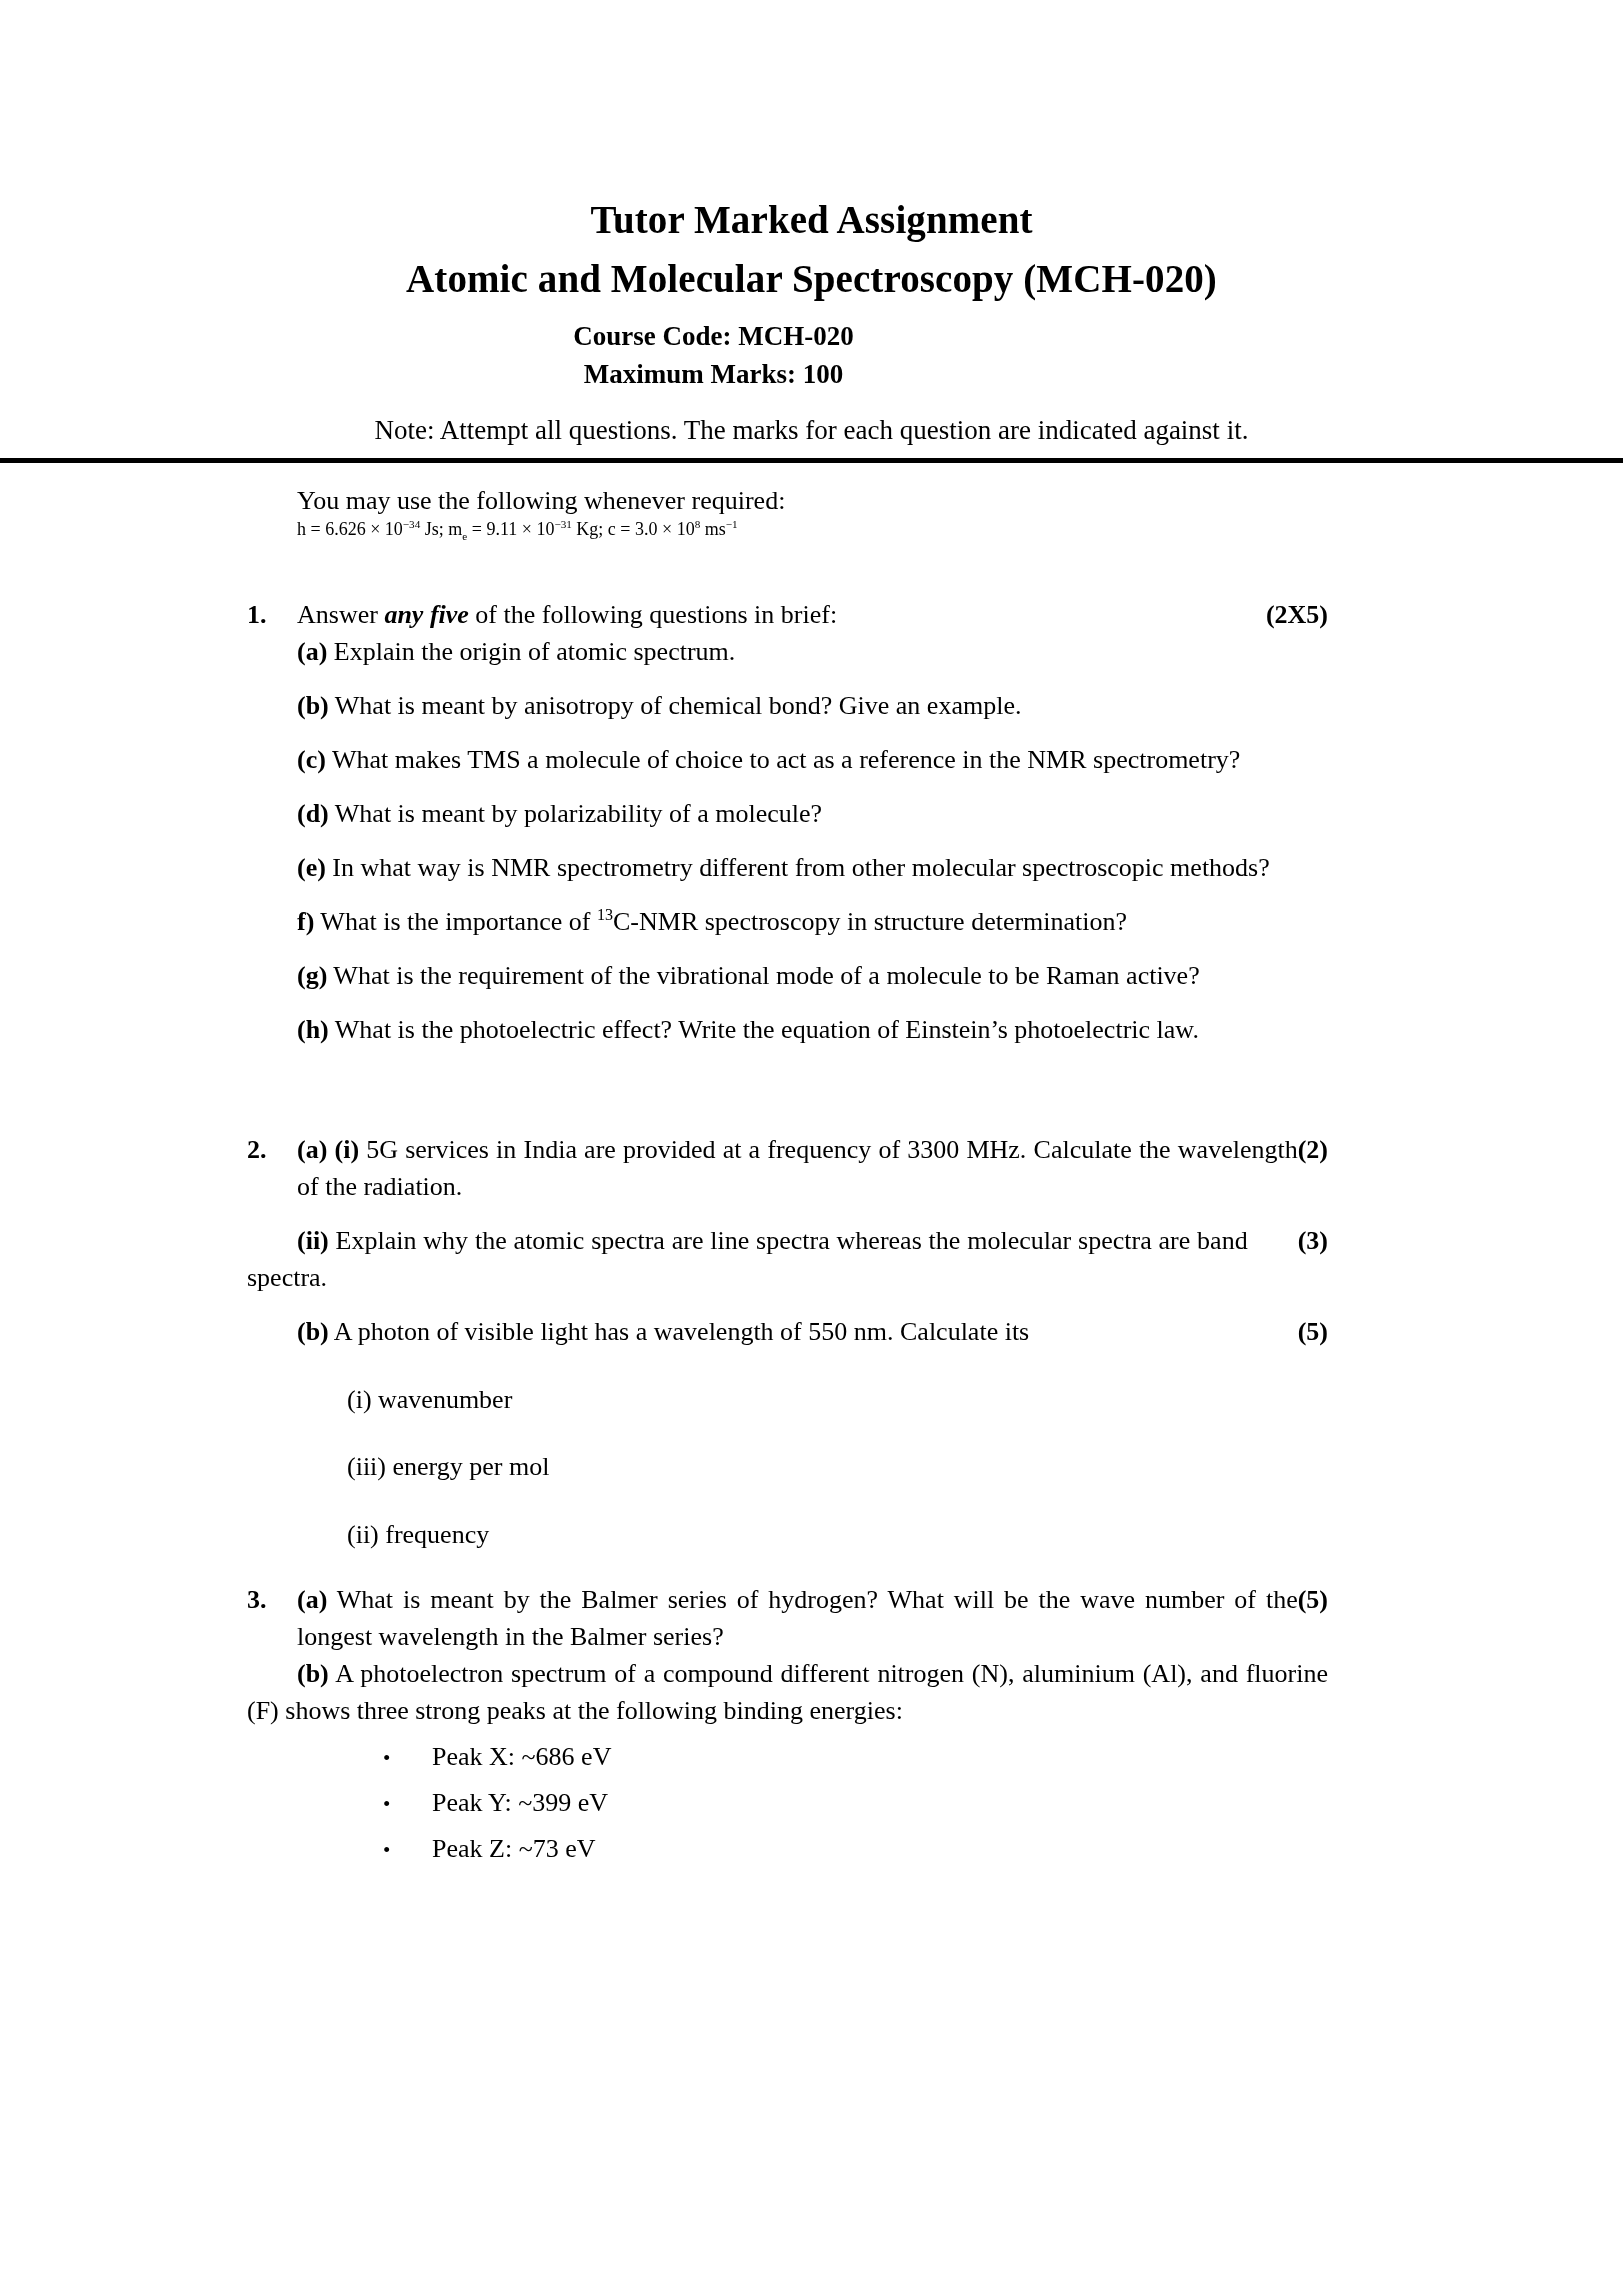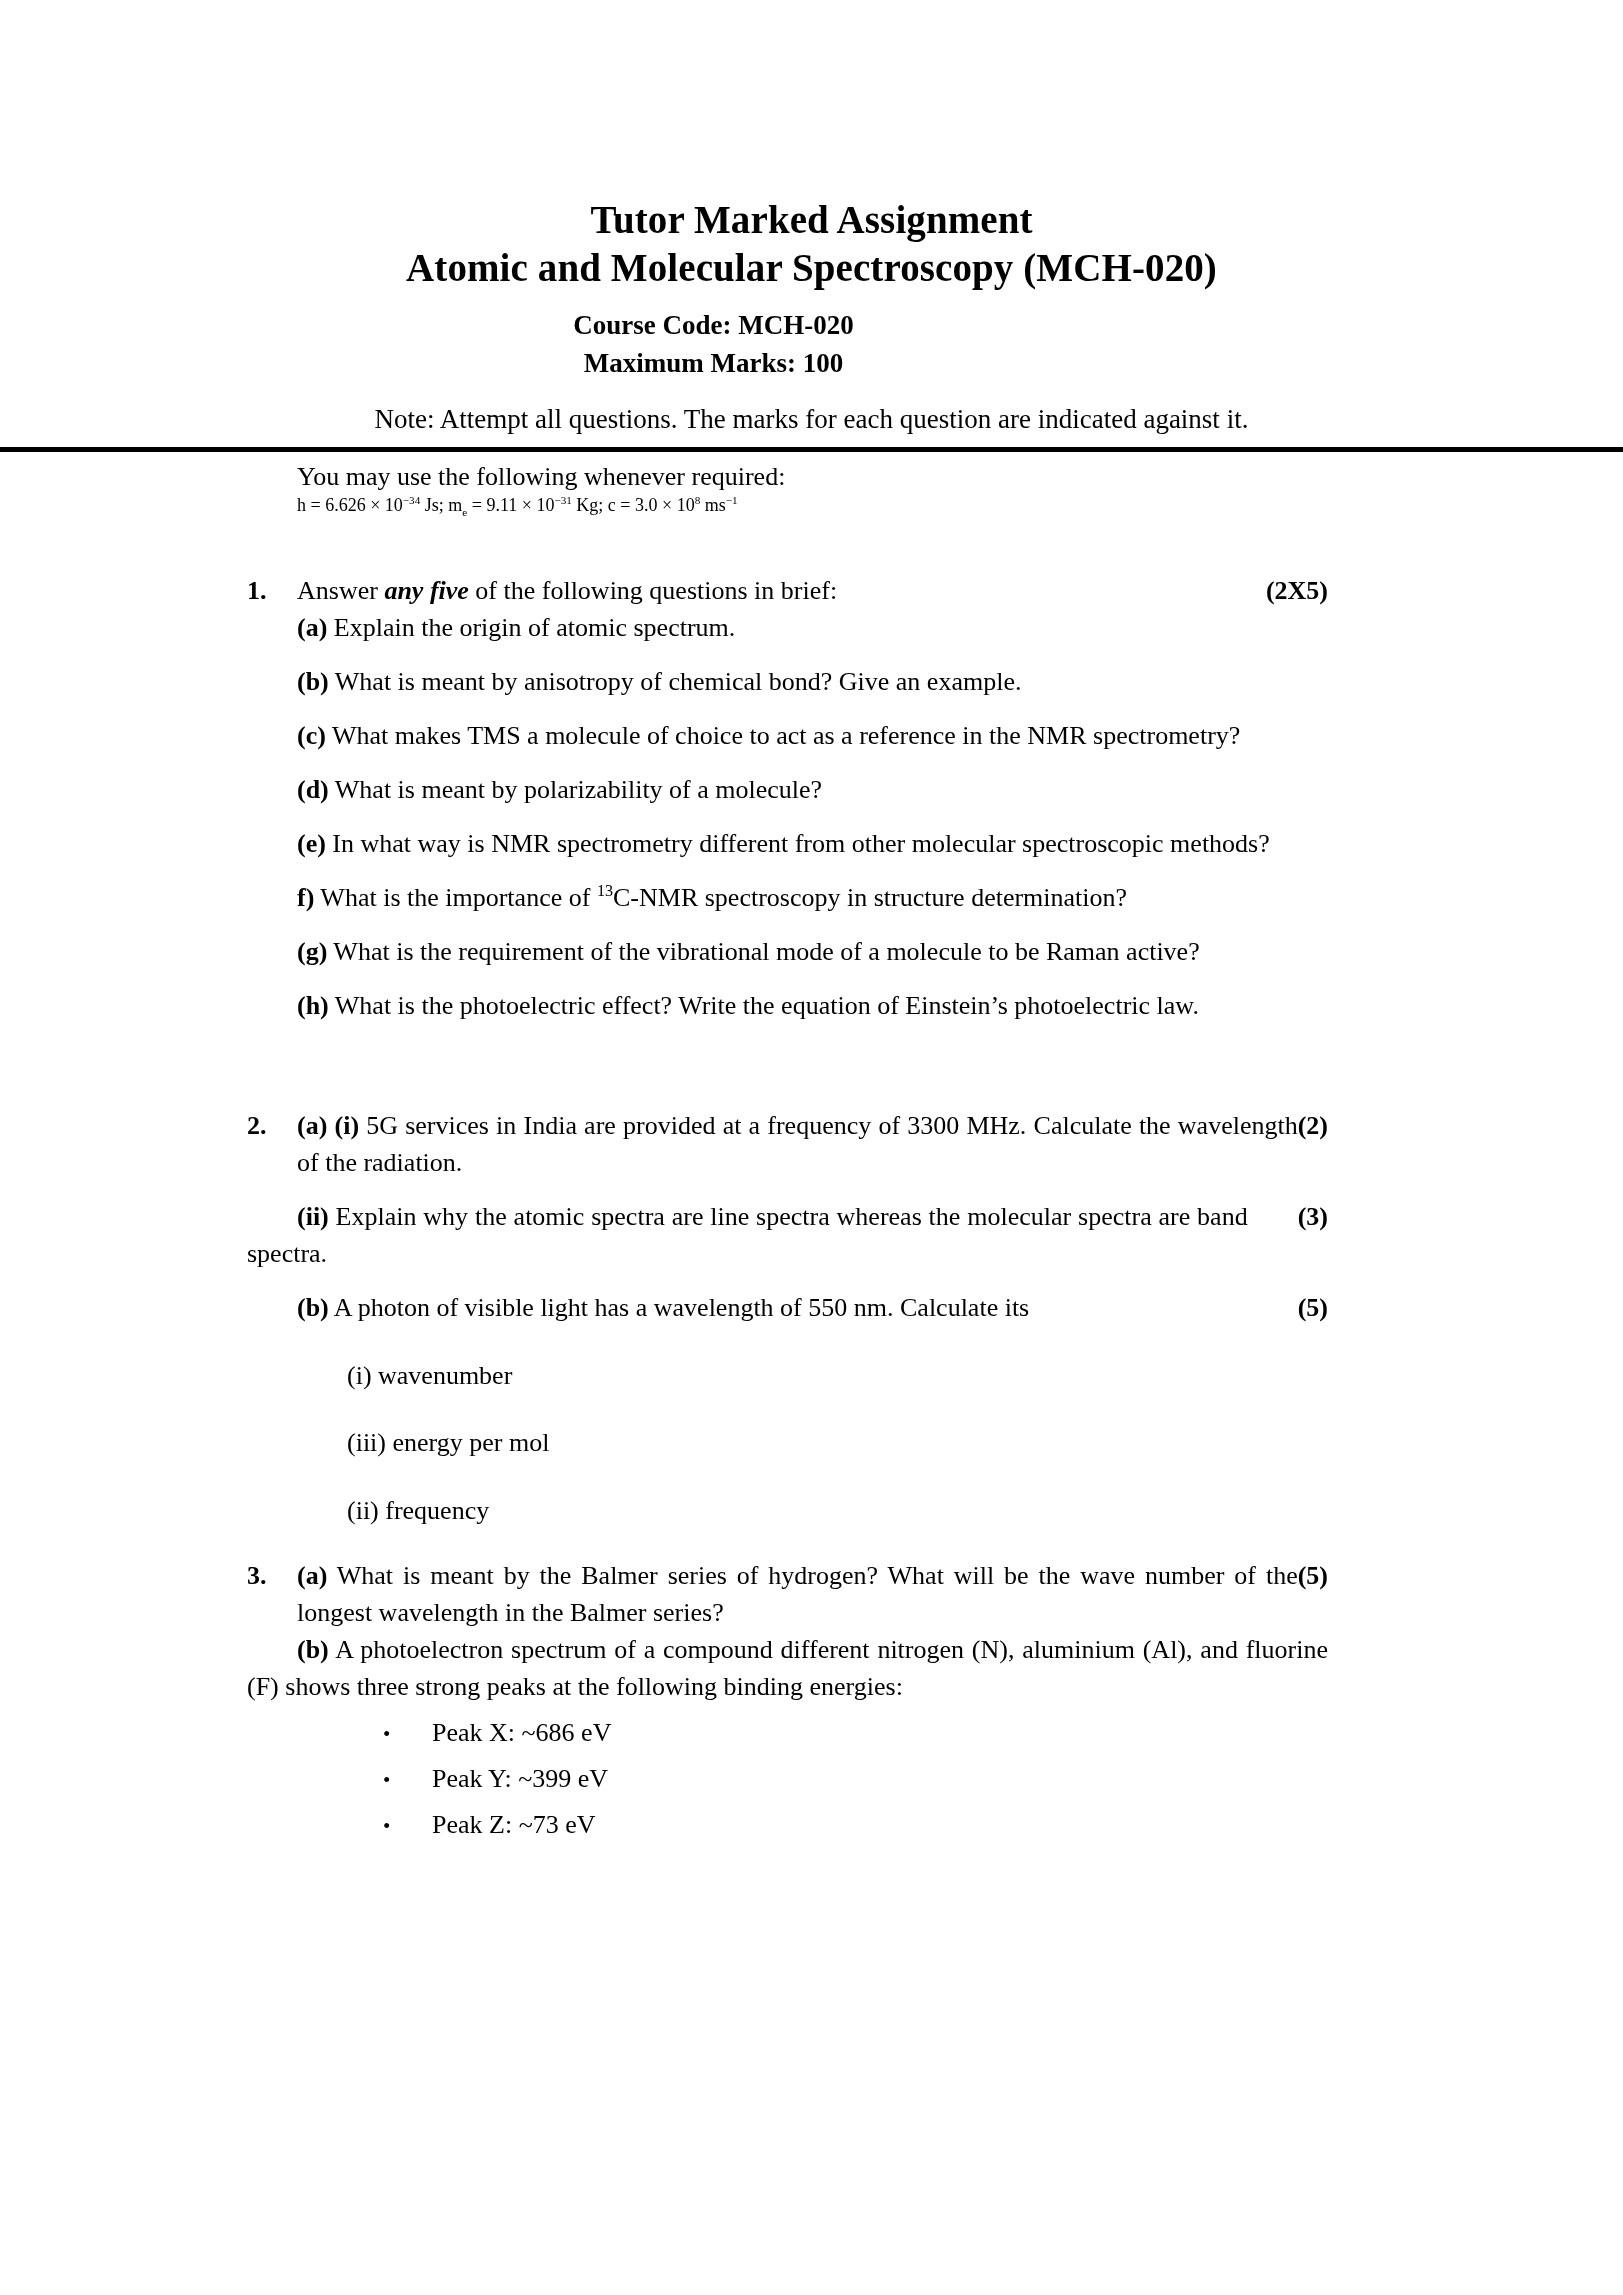--- a/index.html
+++ b/index.html
@@ -31,21 +31,21 @@
   .doc-title {
     font-size: 39px;
     font-weight: bold;
     line-height: 1.22;
     letter-spacing: 0.1px;
   }
   .doc-subtitle {
     font-size: 39px;
     font-weight: bold;
     line-height: 1.22;
-    margin-top: 0;
+    margin-top: 11px;
     letter-spacing: 0.1px;
   }
 
   .meta-block {
     margin-top: 14.4px;
     padding-right: 196px;
     text-align: center;
     font-size: 27px;
     font-weight: bold;
     line-height: 1.42;
@@ -65,21 +65,21 @@
     width: 1623px;
     height: 5.2px;
     background: #000000;
   }
 
   
   .body-area {
     position: relative;
     padding-left: 247px;
     padding-right: 295px;
-    padding-top: 8px;
+    padding-top: 21px;
   }
 
   .preamble {
     font-size: 26px;
     line-height: 1.30;
     padding-left: 50px;
   }
   .preamble .const-line {
     font-size: 18px;
     margin-top: 0;

